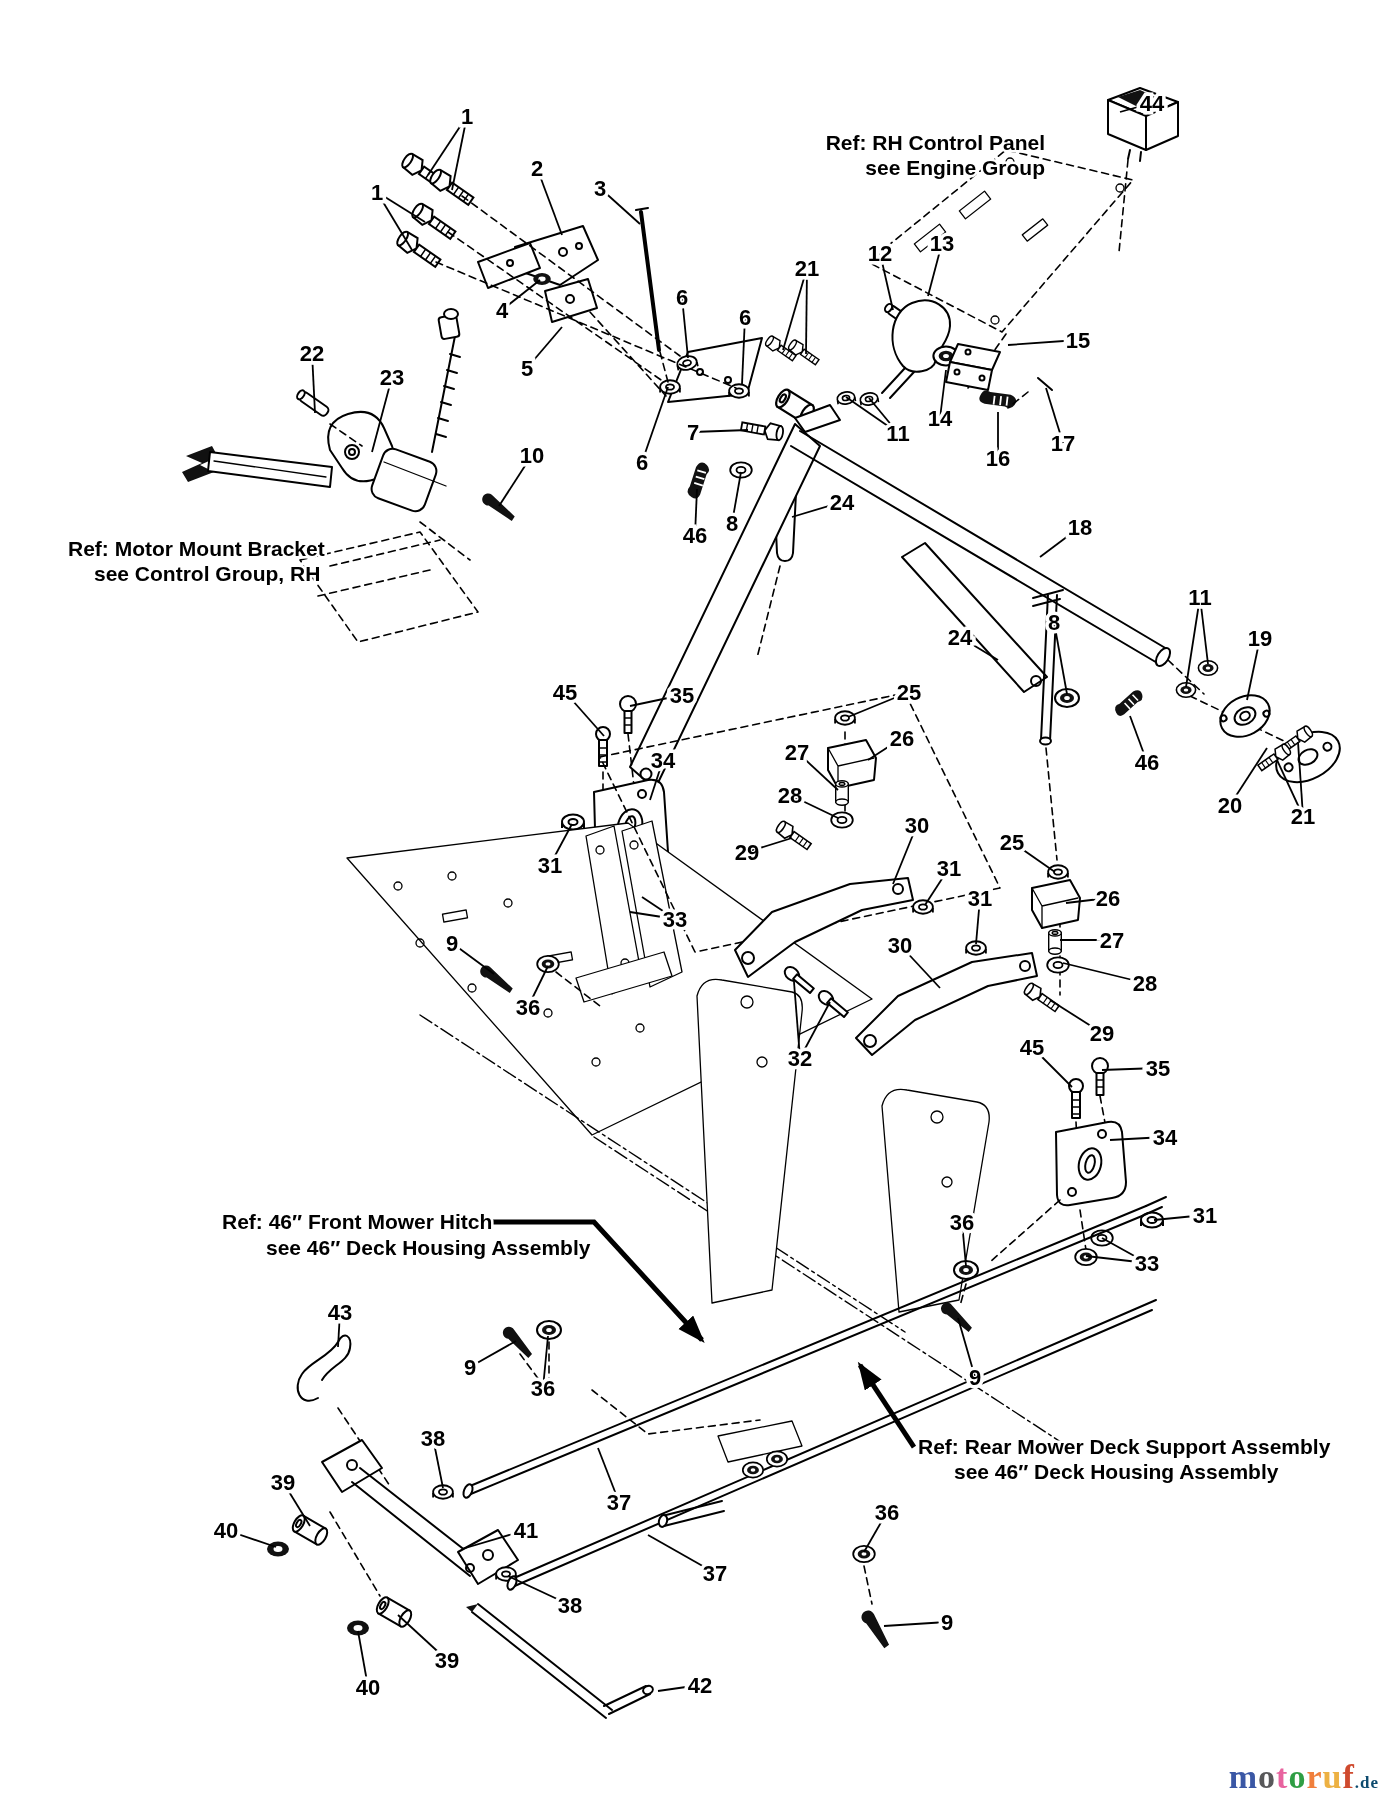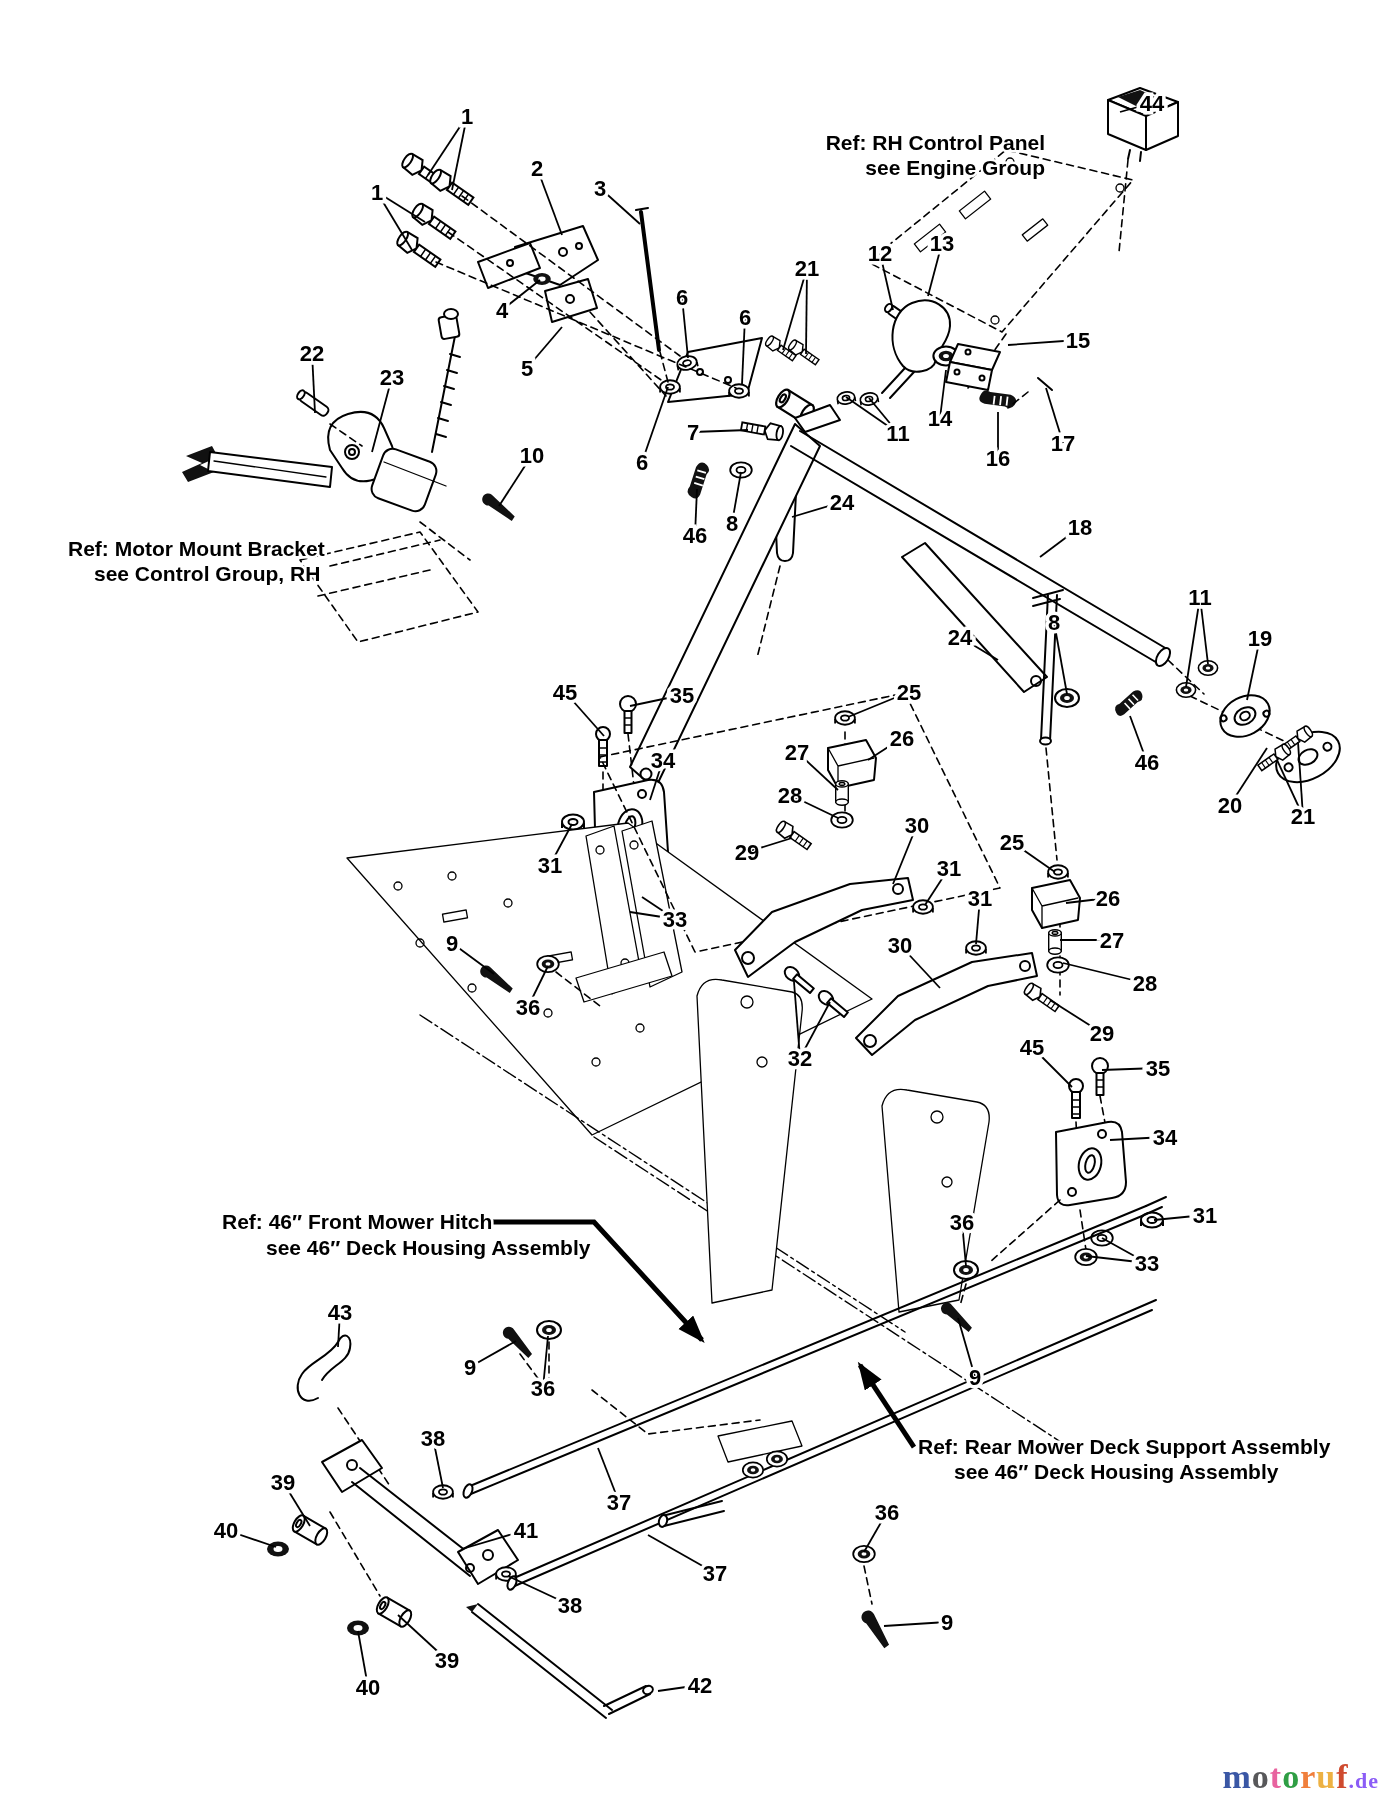--- a/index.html
+++ b/index.html
@@ -10,21 +10,21 @@
   #art path,#art line,#art ellipse,#art circle,#art rect,#art polyline,#art polygon{
     stroke:#000;stroke-width:2;fill:none;stroke-linecap:round;stroke-linejoin:round;}
   #art .w{fill:#fff;}
   #art .k{fill:#111;stroke:none;}
   #art .d{stroke-dasharray:7 5;stroke-width:1.6;}
   #art .dd{stroke-dasharray:14 4 3 4;stroke-width:1.4;}
   #art .t{stroke-width:1.3;}
   #art .thick{stroke-width:4;}
   .logo{position:absolute;right:10px;bottom:6px;font-family:"Liberation Serif",serif;
         font-weight:bold;font-size:34px;line-height:1;letter-spacing:1px;}
-  .logo .tld{font-size:22px;color:#8b5cf6;font-weight:bold;}
+  .logo .tld{font-size:17px;color:#0c4a6e;font-weight:bold;}
 </style>
 </head>
 <body>
 
 <div id="stage">
 <svg id="fig" viewBox="0 0 1389 1800" width="1389" height="1800" xmlns="http://www.w3.org/2000/svg">
   <defs>
     <marker id="ah" markerUnits="userSpaceOnUse" markerWidth="30" markerHeight="24" refX="24" refY="10" orient="auto">
       <path d="M0,0 L28,10 L0,20 Z" fill="#000"></path>
     </marker>

